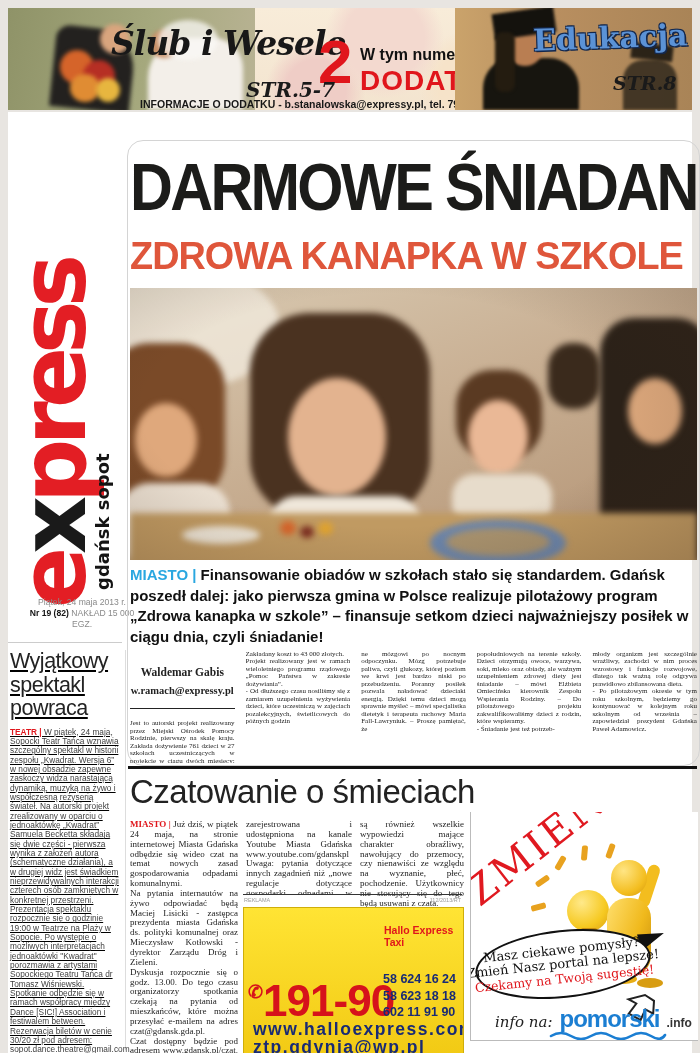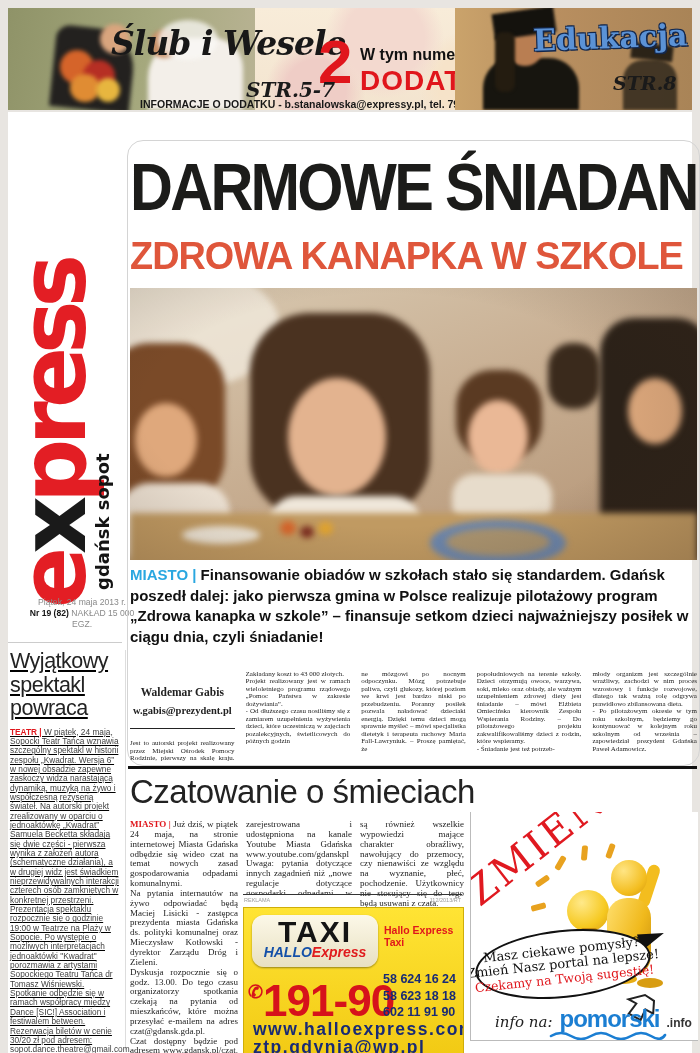--- a/index.html
+++ b/index.html
@@ -50,21 +50,21 @@
     transform:scaleX(0.97);transform-origin:left top;white-space:nowrap;}
   #lead-photo{left:130px;top:288px;width:567px;height:272px;overflow:hidden;
     background:linear-gradient(160deg,#d9cab2 0%,#c9b094 45%,#b29273 100%);}
   #lead-photo .ps{position:absolute;filter:blur(3px);}
   #photo-vignette{position:absolute;left:0;top:0;width:100%;height:100%;
     background:radial-gradient(ellipse at 45% 45%,transparent 55%,rgba(60,40,25,.25));}
   #lead-par{left:130px;top:565px;width:567px;font:700 15px "Liberation Sans",sans-serif;color:#111;line-height:20.5px;}
   .kick-blue{color:#2aa7e0;font-weight:800;}
   #main-cols{left:130px;top:651px;width:567px;height:112px;display:flex;gap:11px;}
   .mcol{flex:1;font:400 7px "Liberation Serif",serif;color:#222;line-height:7.45px;text-align:justify;
-    white-space:pre-line;overflow:hidden;margin-top:20px;}
+    white-space:pre-line;overflow:hidden;}
   .byline{text-align:center;border-bottom:1.5px solid #222;padding-bottom:4px;margin-bottom:4px;}
   .byline .bn{font:700 11.5px "Liberation Serif",serif;display:block;}
   .byline .be{font:700 10.5px "Liberation Serif",serif;display:block;}
   .black-rule{left:128px;top:766px;width:569px;height:3px;background:#111;}
   #chat-title{left:130px;top:773px;font:400 33px "Liberation Sans",sans-serif;color:#222;letter-spacing:-0.5px;}
   .chat-col{top:820px;font:400 9px "Liberation Serif",serif;color:#222;line-height:9.85px;text-align:justify;
     white-space:pre-line;overflow:hidden;}
   #chat-c1{left:130px;width:108px;height:233px;}
   #chat-c2{left:246px;width:106px;height:74px;}
   #chat-c3{left:360px;width:104px;height:110px;}
@@ -194,21 +194,21 @@
   <div class="ps" style="left:316px;top:240px;width:104px;height:28px;border-radius:50%;background:#a9936f;"></div>
   <div id="photo-vignette"></div>
 </div>
 
 <div id="lead-par" class="abs"><span class="kick-blue">MIASTO | </span><span>Finansowanie obiadów w szkołach stało się standardem. Gdańsk poszedł dalej: jako pierwsza gmina w Polsce realizuje pilotażowy program „Zdrowa kanapka w szkole” – finansuje setkom dzieci najważniejszy posiłek w ciągu dnia, czyli śniadanie!</span></div>
 
 <div id="main-cols" class="abs">
   <div class="mcol">
     <div class="byline">
       <span class="bn">Waldemar Gabis</span>
-      <span class="be">w.gabis@prezydent.pl</span>
+      <span class="be">w.ramach@expressy.pl</span>
     </div>
     <span>Jest to autorski projekt realizowany przez Miejski Ośrodek Pomocy Rodzinie, pierwszy na skalę kraju. Zakłada dożywienie 761 dzieci w 27 szkołach uczestniczących w projekcie w ciągu dwóch miesięcy: od maja do końca roku szkolnego.</span>
   </div>
   <div class="mcol">Zakładany koszt to 43 000 złotych.
 Projekt realizowany jest w ramach wieloletniego programu rządowego „Pomoc Państwa w zakresie dożywiania”.
 - Od dłuższego czasu nosiliśmy się z zamiarem uzupełnienia wyżywienia dzieci, które uczestniczą w zajęciach pozalekcyjnych, świetlicowych do późnych godzin</div>
   <div class="mcol">ne mózgowi po nocnym odpoczynku. Mózg potrzebuje paliwa, czyli glukozy, której poziom we krwi jest bardzo niski po przebudzeniu. Poranny posiłek pozwala naładować dzieciaki energią. Dzięki temu dzieci mogą sprawnie myśleć – mówi specjalistka dietetyk i terapeuta ruchowy Maria Fall-Lawryniuk. – Proszę pamiętać, że</div>
   <div class="mcol">popołudniowych na terenie szkoły. Dzieci otrzymują owoce, warzywa, soki, mleko oraz obiady, ale ważnym uzupełnieniem zdrowej diety jest śniadanie – mówi Elżbieta Omiecińska kierownik Zespołu Wspierania Rodziny. – Do pilotażowego projektu zakwalifikowaliśmy dzieci z rodzin, które wspieramy.
 - Śniadanie jest też potrzeb-</div>
   <div class="mcol">młody organizm jest szczególnie wrażliwy, zachodzi w nim proces wzrostowy i funkcje rozwojowe, dlatego tak ważną rolę odgrywa prawidłowo zbilansowana dieta.
@@ -227,24 +227,20 @@
 <div id="chat-c3" class="abs chat-col"><span>są również wszelkie wypowiedzi mające charakter obraźliwy, nawołujący do przemocy, czy nienawiści ze względu na wyznanie, płeć, pochodzenie. Użytkownicy nie stosujący się do tego będą usuwani z czata.</span>
   <div class="sig">(miro)</div>
 </div>
 
 <div id="taxi-wrap" class="abs">
   <div id="taxi-head">
     <span>REKLAMA</span>
     <span>112/2013/RT</span>
   </div>
   <div id="taxi-ad">
-    <div id="taxi-sign">
-      <div class="t1">TAXI</div>
-      <div class="t2"><span class="hallo">HALLO</span><span class="expr">Express</span></div>
-    </div>
     <div id="taxi-name">Hallo Express Taxi</div>
     <div id="taxi-big"><span class="ph-ico">✆</span><span>191-90</span></div>
     <div id="taxi-nums">58 624 16 24
 58 623 18 18
 602 11 91 90</div>
     <div id="taxi-web">www.halloexpress.com</div>
     <div id="taxi-mail">ztp.gdynia@wp.pl</div>
   </div>
 </div>
 

